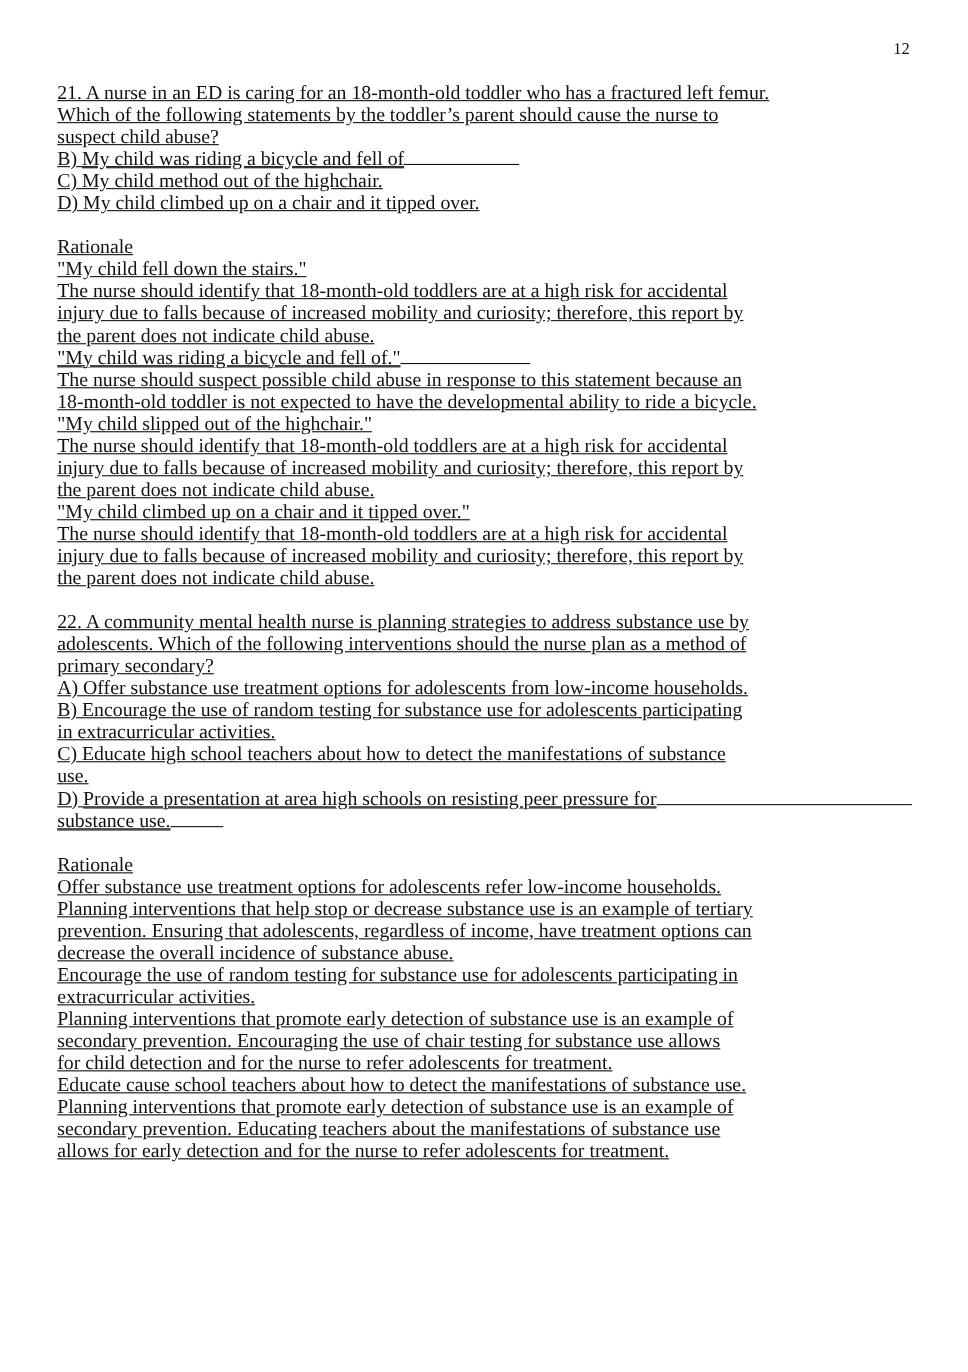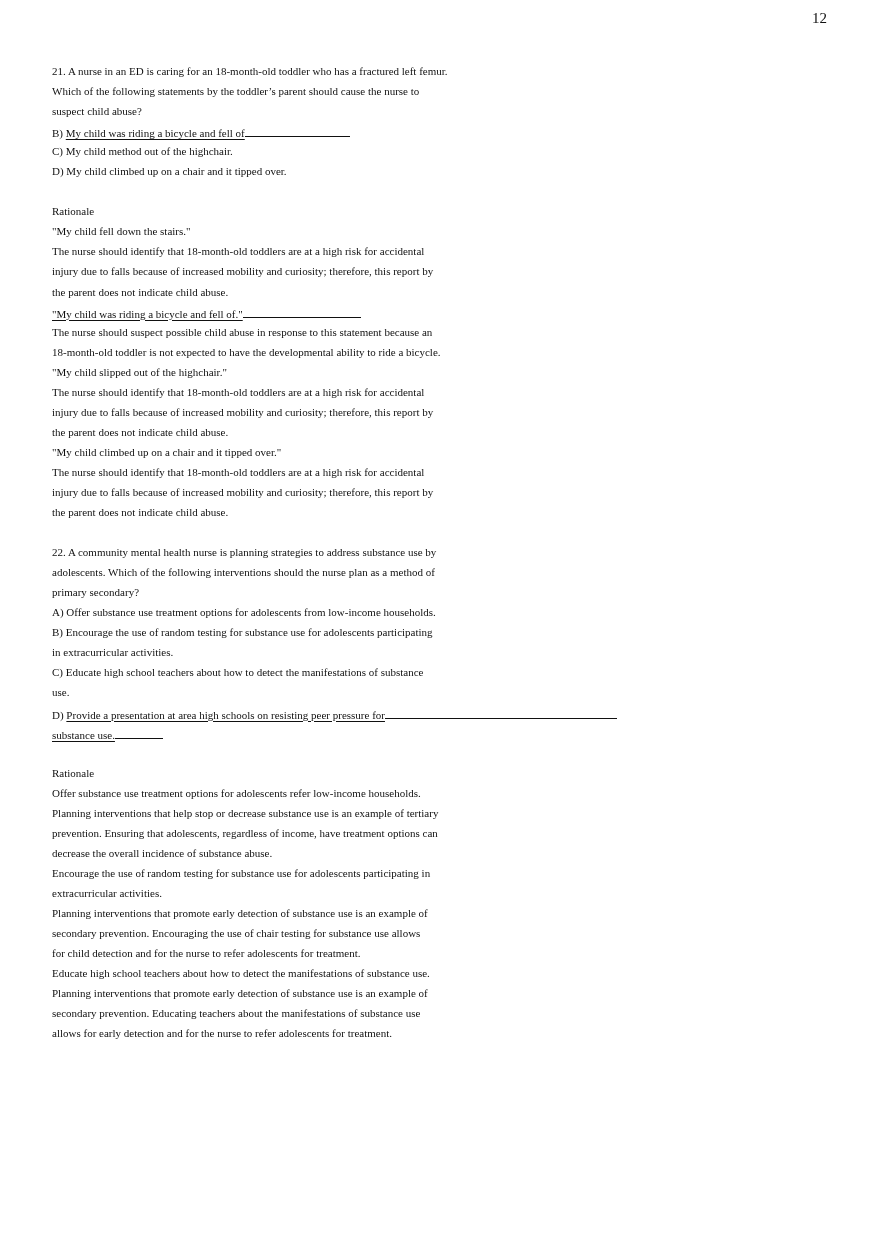--- a/index.html
+++ b/index.html
@@ -1,20 +1,20 @@
 <!DOCTYPE html>
 <html><head>
 <meta charset="utf-8">
 <style>
   html, body { margin: 0; padding: 0; background: #ffffff; }
   body { width: 880px; height: 1247px; position: relative; overflow: hidden;
          font-family: "Liberation Serif", "DejaVu Serif", serif; color: #111; }
-  .page-number { position: absolute; top: 10px; left: 812px; font-size: 15px; }
-  .content { position: absolute; top: 61px; left: 52px; width: 780px;
-             font-size: 11px; line-height: 20.05px; }
+  .page-number { position: absolute; top: 37px; left: 812px; font-size: 15px; }
+  .content { position: absolute; top: 74px; left: 52px; width: 780px;
+             font-size: 18px; line-height: 20.05px; text-decoration: underline; }
   .line { white-space: nowrap; height: 20.05px; }
   .blank { height: 20.05px; }
   .ul { text-decoration: underline; text-decoration-thickness: 1px; text-underline-offset: 2px; margin-top: 12px; }
   .fill { display: inline-block; border-bottom: 1.3px solid #111; height: 15px; vertical-align: baseline; }
 </style>
 </head>
 <body>
 
 <div class="page-number">12</div>
 
@@ -63,18 +63,18 @@
     <div class="line">Rationale</div>
     <div class="line">Offer substance use treatment options for adolescents refer low-income households.</div>
     <div class="line">Planning interventions that help stop or decrease substance use is an example of tertiary</div>
     <div class="line">prevention. Ensuring that adolescents, regardless of income, have treatment options can</div>
     <div class="line">decrease the overall incidence of substance abuse.</div>
     <div class="line">Encourage the use of random testing for substance use for adolescents participating in</div>
     <div class="line">extracurricular activities.</div>
     <div class="line">Planning interventions that promote early detection of substance use is an example of</div>
     <div class="line">secondary prevention. Encouraging the use of chair testing for substance use allows</div>
     <div class="line">for child detection and for the nurse to refer adolescents for treatment.</div>
-    <div class="line">Educate high school teachers about how to detect the manifestations of substance use.</div>
+    <div class="line">Educate cause school teachers about how to detect the manifestations of substance use.</div>
     <div class="line">Planning interventions that promote early detection of substance use is an example of</div>
     <div class="line">secondary prevention. Educating teachers about the manifestations of substance use</div>
     <div class="line">allows for early detection and for the nurse to refer adolescents for treatment.</div>
   </div>
 </div>
 
 </body></html>

